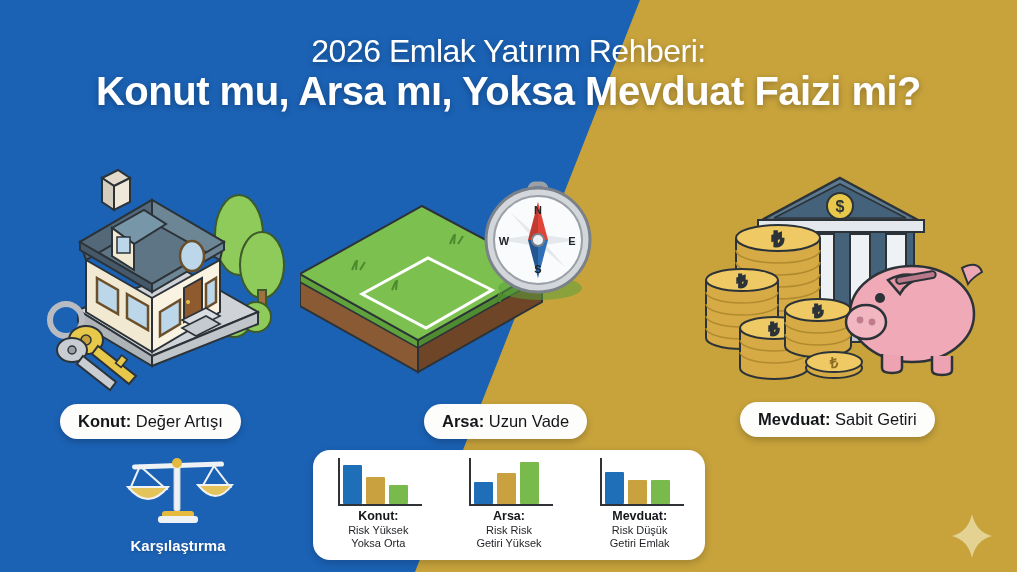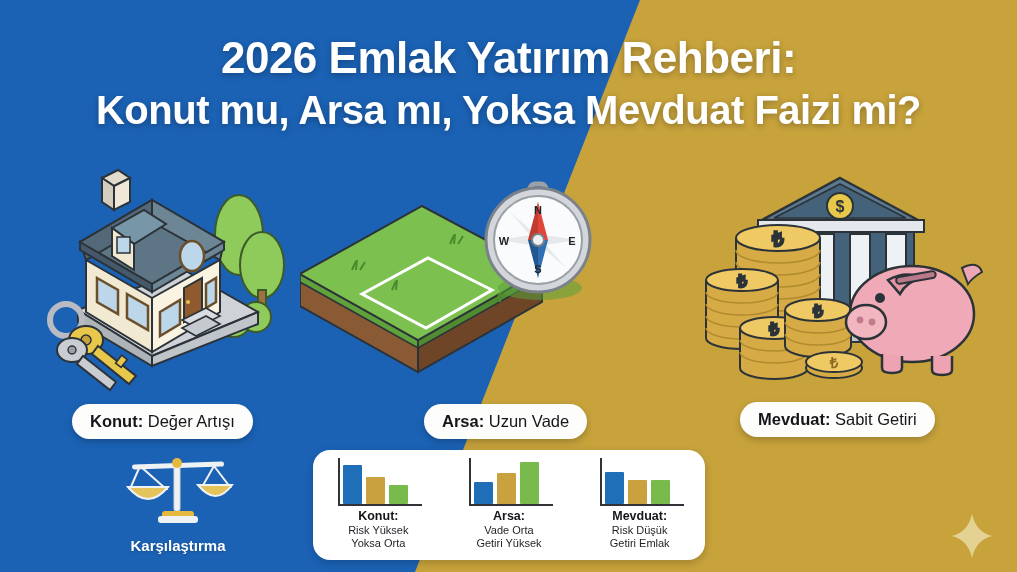--- a/index.html
+++ b/index.html
@@ -14,36 +14,36 @@
     position:absolute;inset:0;background:#C8A33C;
     clip-path:polygon(640px 0, 1017px 0, 1017px 572px, 415px 572px);
   }
 
   
   .title-wrap{
     position:absolute;left:0;right:0;top:34px;text-align:center;z-index:30;
     text-shadow:0 2px 6px rgba(0,0,0,.30);
   }
   .title-l1{
-    color:#fff;font-size:44px;font-weight:bold;letter-spacing:-.5px;
+    color:#fff;font-size:32px;font-weight:normal;letter-spacing:-.5px;
     line-height:1.08;white-space:nowrap;
   }
   .title-l2{
     color:#fff;font-size:40px;font-weight:bold;letter-spacing:-.5px;
-    line-height:1.12;white-space:nowrap;margin-top:6px;
+    line-height:1.12;white-space:nowrap;
   }
 
   
   .pill{
     position:absolute;z-index:40;background:#fdfdfb;border-radius:999px;
     padding:8px 18px;font-size:16.5px;color:#14161a;white-space:nowrap;
     box-shadow:0 3px 7px rgba(0,0,0,.22);
   }
   .pill b{font-weight:bold;}
-  #pill-konut{left:72px;top:404px;}
+  #pill-konut{left:60px;top:404px;}
   #pill-arsa{left:424px;top:404px;}
   #pill-mevduat{left:740px;top:402px;}
 
   
   .illus{position:absolute;z-index:20;}
   #illus-house{left:34px;top:160px;}
   #illus-land{left:300px;top:178px;}
   #illus-bank{left:700px;top:168px;}
 
   
@@ -373,21 +373,21 @@
         <div class="mini-axis-y"></div>
         <div class="mini-axis-x"></div>
         <div class="mini-bars">
           <div class="bar" style="height:22px;background:#1F6FB8;"></div>
           <div class="bar" style="height:30.8px;background:#C9A13E;"></div>
           <div class="bar" style="height:42.2px;background:#79BA4C;"></div>
         </div>
       </div>
       <div class="mini-txt">
         <div class="mini-title">Arsa:</div>
-        <div class="mini-sub">Vade Orta</div>
+        <div class="mini-sub">Risk Risk</div>
         <div class="mini-sub">Getiri Yüksek</div>
       </div>
     </div>
 
     <div class="mini">
       <div class="mini-plot">
         <div class="mini-axis-y"></div>
         <div class="mini-axis-x"></div>
         <div class="mini-bars">
           <div class="bar" style="height:31.7px;background:#1F6FB8;"></div>

